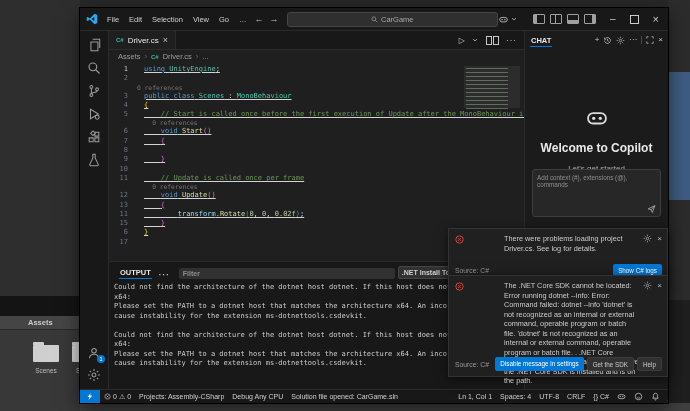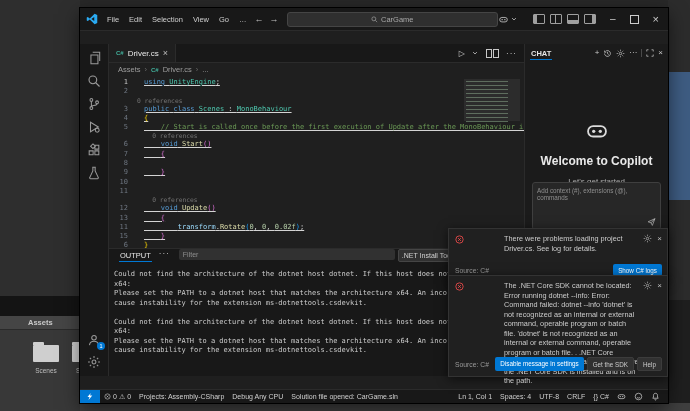--- a/index.html
+++ b/index.html
@@ -1,18 +1,18 @@
 <!DOCTYPE html>
 <html><head>
 <meta charset="utf-8">
 <style>
   html,body{margin:0;padding:0;background:#3d3d3d;}
   #stage{position:relative;width:690px;height:411px;background:#3f3f3f;overflow:hidden;
          font-family:"Liberation Sans",sans-serif;color:#ccc;-webkit-font-smoothing:antialiased;}
-  .abs{position:absolute;gap:13px;}
+  .abs{position:absolute;}
   svg.ico{display:block;}
   
   .bd-topleft{left:0;top:0;width:80px;height:296px;background:#2e2e2e;}
   .bd-blackstrip{left:0;top:296px;width:80px;height:20px;background:#141414;}
   .bd-top{left:80px;top:0;width:610px;height:8px;background:#282828;}
   .bd-right{left:668px;top:0;width:22px;height:403px;background:#2c2c2c;}
   .bd-blue{left:668px;top:72px;width:22px;height:128px;background:#3e5c82;}
   .bd-rightlow{left:668px;top:300px;width:22px;height:103px;background:#1f1f1f;}
   .assets-panel{left:0;top:316px;width:80px;height:95px;background:#383838;overflow:hidden;}
   .assets-header{height:13px;background:#454545;border-bottom:1px solid #2a2a2a;font-size:7.5px;
@@ -74,21 +74,21 @@
   .lens{padding-left:9px;white-space:pre;color:#767676;}
   .tk-kw{color:#569cd6}.tk-ty{color:#4EC9B0}.tk-fn{color:#DCDCAA}.tk-cm{color:#6A9955}
   .tk-nu{color:#b5cea8}.tk-pl{color:#d4d4d4}.tk-b1{color:#ffd700}.tk-b2{color:#da70d6}
   .tk-b3{color:#179fff}.tk-pr{color:#9CDCFE}
   .minimap{position:absolute;top:3px;right:4px;width:56px;height:52px;}
   .mm-code{position:absolute;left:2px;top:2px;width:42px;height:42px;
            background:repeating-linear-gradient(to bottom,rgba(160,200,160,.45) 0 1px,transparent 1px 4px);}
   .mm-slider{position:absolute;left:0;top:0;right:0;height:42px;background:rgba(130,130,130,.14);}
   
   .panel{flex:0 0 127px;background:#181818;border-top:1px solid #2b2b2b;display:flex;flex-direction:column;min-width:0;}
-  .panel-header{flex:0 0 17px;display:flex;align-items:flex-start;padding-left:10px;}
+  .panel-header{flex:0 0 17px;display:flex;align-items:flex-end;padding-left:10px;font-weight:bold;}
   .panel-tab{font-size:7.5px;color:#e7e7e7;border-bottom:1px solid #0078d4;padding:2px 1px 1px;}
   .panel-more{margin-left:7px;color:#c8c8c8;font-size:8px;letter-spacing:1px;}
   .filter-input{width:212px;height:11px;background:#313131;border-radius:2px;margin-left:9px;
                 font-size:7px;color:#8f8f8f;line-height:11px;padding-left:4px;}
   .channel-select{width:84px;height:11px;background:#313131;border:1px solid #454545;border-radius:2px;
                   margin-left:3px;display:flex;align-items:center;justify-content:space-between;
                   padding:0 3px;font-size:7px;color:#d0d0d0;}
   .panel-body{flex:1;overflow:hidden;padding:4px 0 0 5px;font-family:"DejaVu Sans Mono",monospace;
               font-size:7px;line-height:9.5px;color:#cccccc;}
   .out-line{white-space:pre;height:9.5px;}
@@ -320,20 +320,21 @@
               <div class="code-row">
                 <span class="gutter">9</span>
                 <span class="code-text"><span class="tk-pl">    </span><span class="tk-b2">}</span></span>
               </div>
               <div class="code-row">
                 <span class="gutter">10</span>
                 <span class="code-text"></span>
               </div>
               <div class="code-row">
                 <span class="gutter">11</span>
+                <span class="code-text"><span class="tk-cm">    // Update is called once per frame</span></span>
               </div>
               <div class="code-row lens-row">
                 <span class="gutter"></span>
                 <span class="lens">    0 references</span>
               </div>
               <div class="code-row">
                 <span class="gutter">12</span>
                 <span class="code-text"><span class="tk-pl">    </span><span class="tk-kw">void</span><span class="tk-pl"> </span><span class="tk-fn">Update</span><span class="tk-b2">()</span></span>
               </div>
               <div class="code-row">

